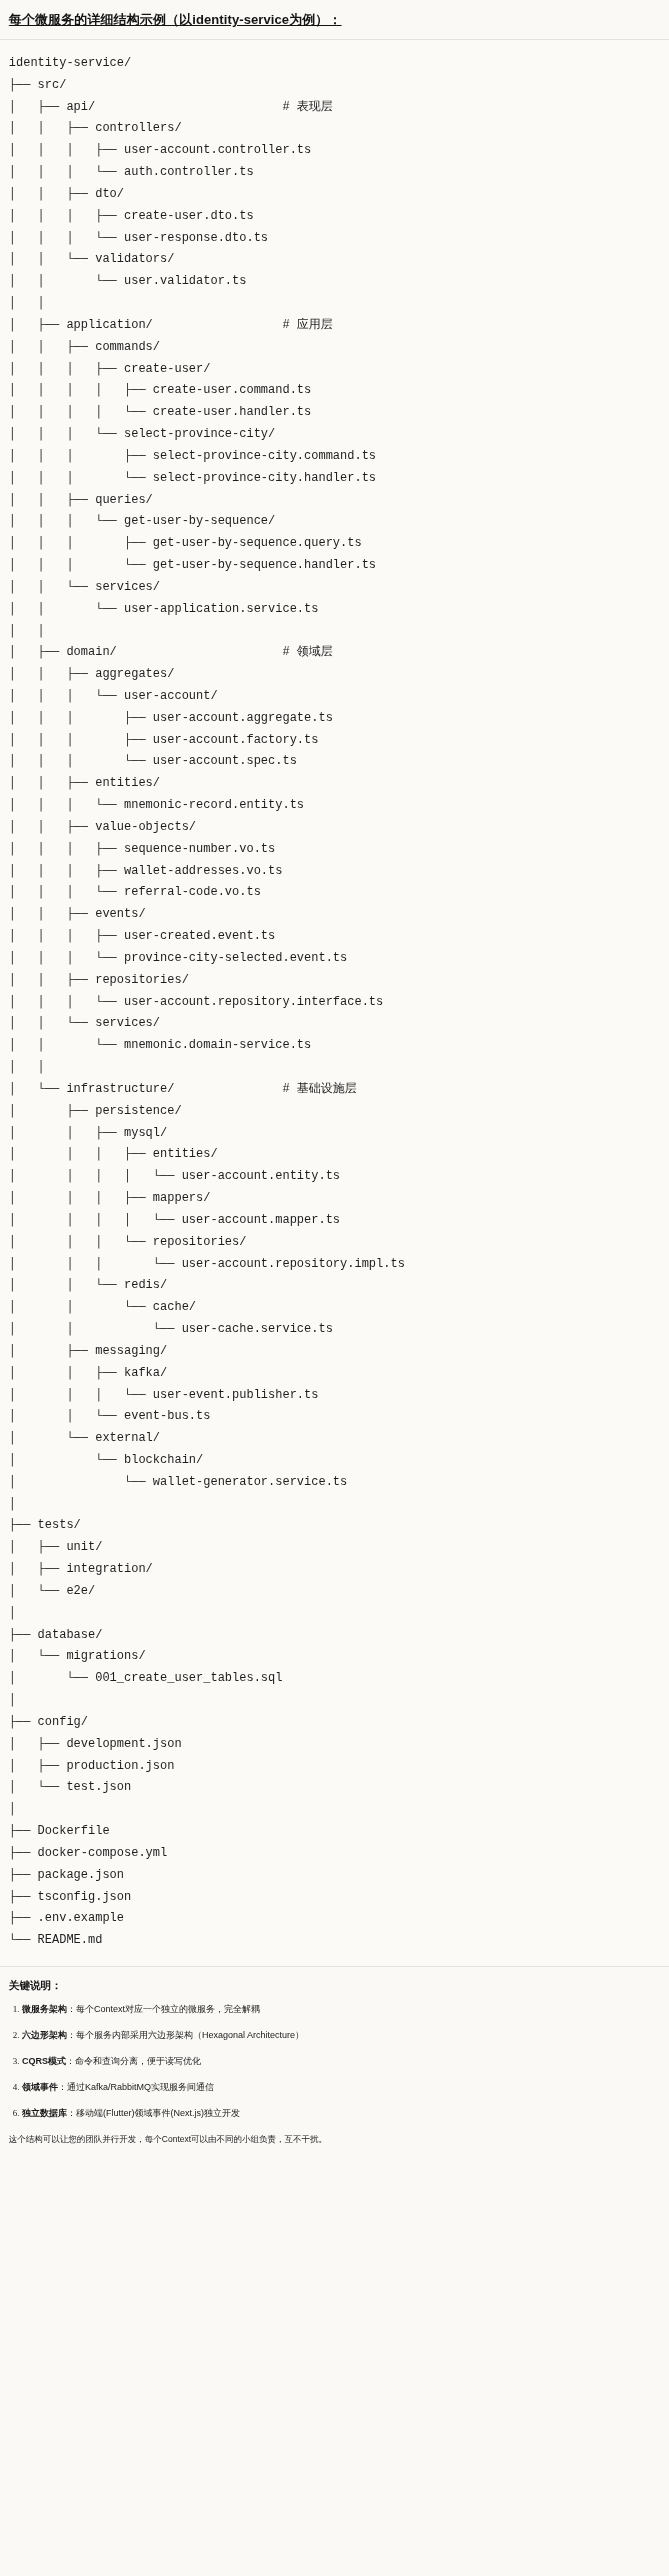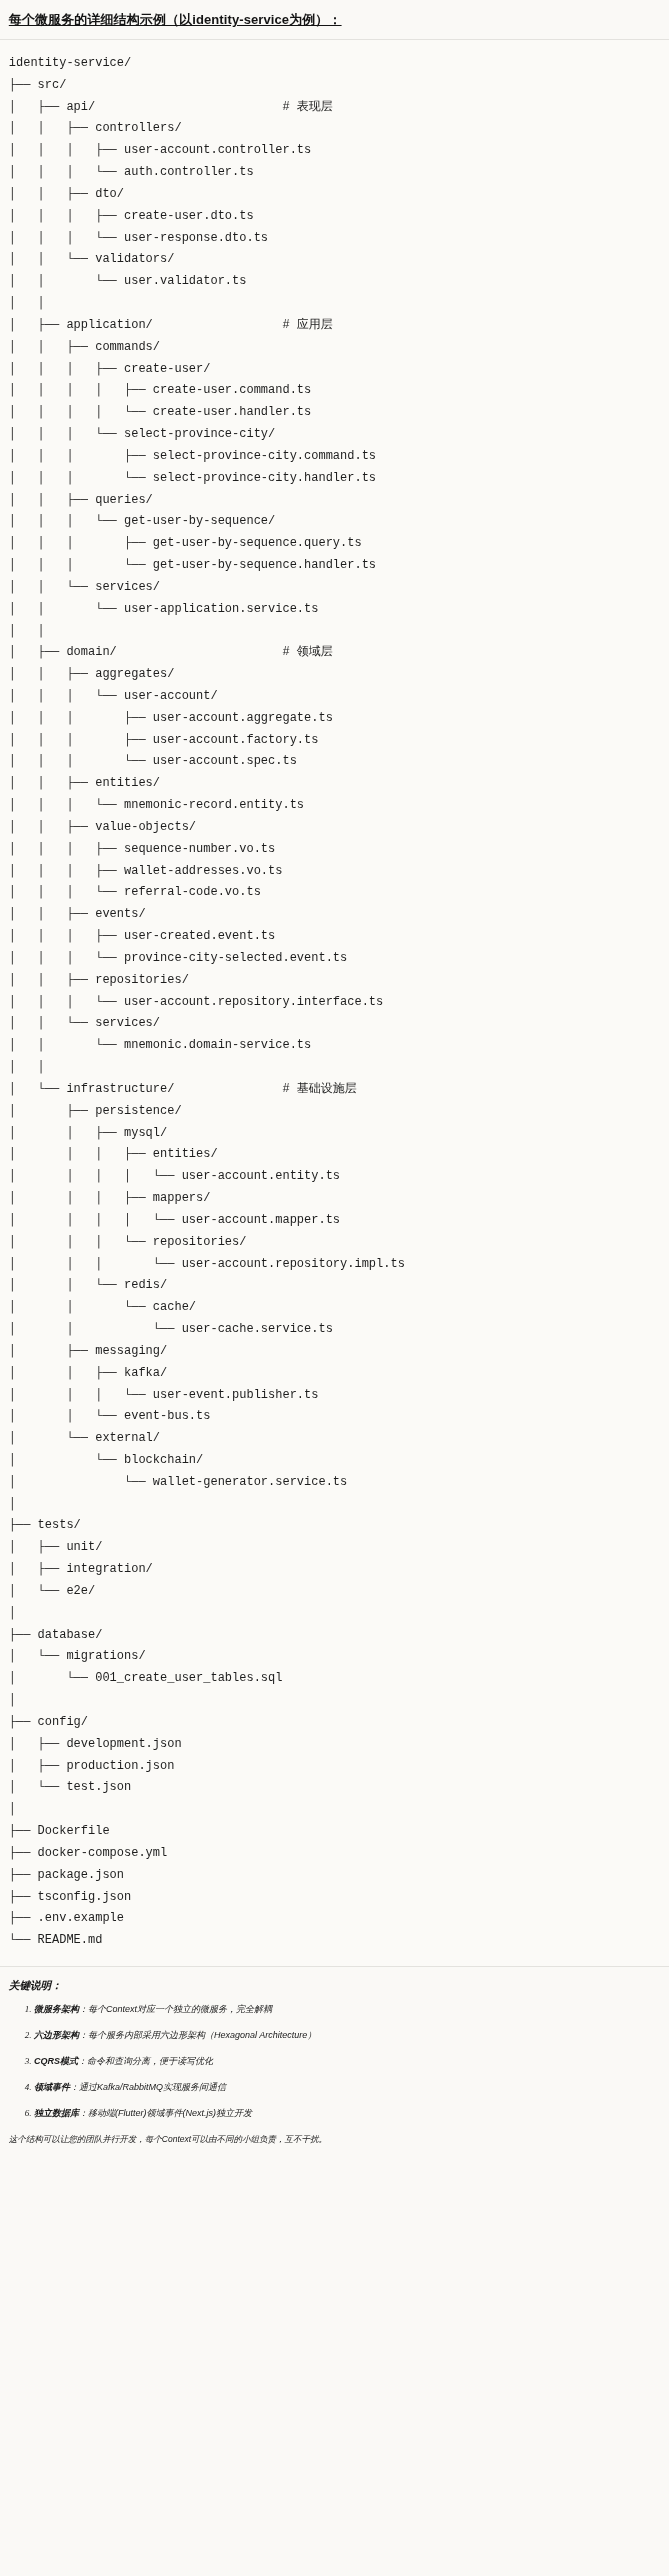--- a/index.html
+++ b/index.html
@@ -48,38 +48,37 @@
     line-height: 1.82;
     color: #1d1d1d;
     white-space: pre;
     tab-size: 4;
   }
 
   
   .notes-block {
     padding: 11.3px 8.8px 6.3px 8.8px;
     background: #faf9f6;
-    font-style: italic;
   }
   .notes-heading {
     font-size: 10.6px;
     font-weight: bold;
     color: #141414;
     margin: 0 0 10px 0;
     line-height: 1.4;
   }
   ol.notes-list {
     list-style: none;
     margin: 0;
     padding: 0;
   }
   ol.notes-list li {
     font-size: 9px;
     line-height: 1.55;
-    margin: 0 0 12px 16px;
+    margin: 0 0 12px 4px;
     color: #1a1a1a;
   }
   ol.notes-list li .num {
     font-family: "Liberation Serif", serif;
   }
   ol.notes-list li b {
     font-weight: bold;
   }
   .closing {
     font-size: 8.5px;

